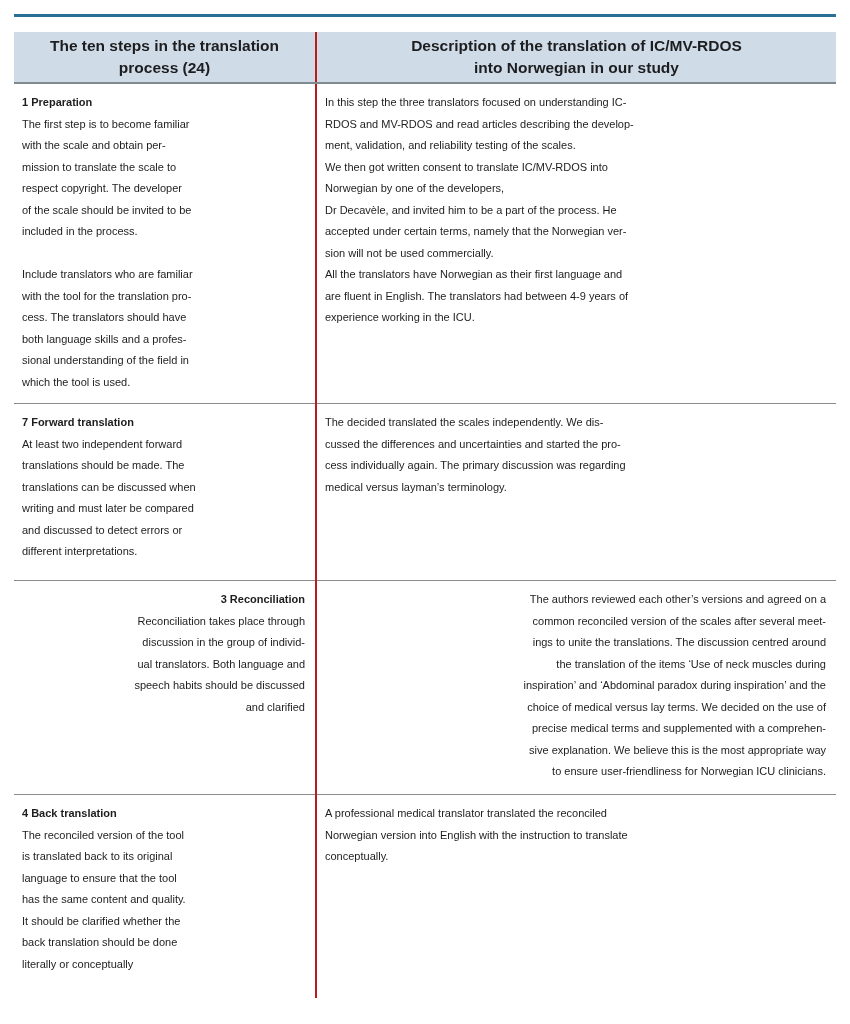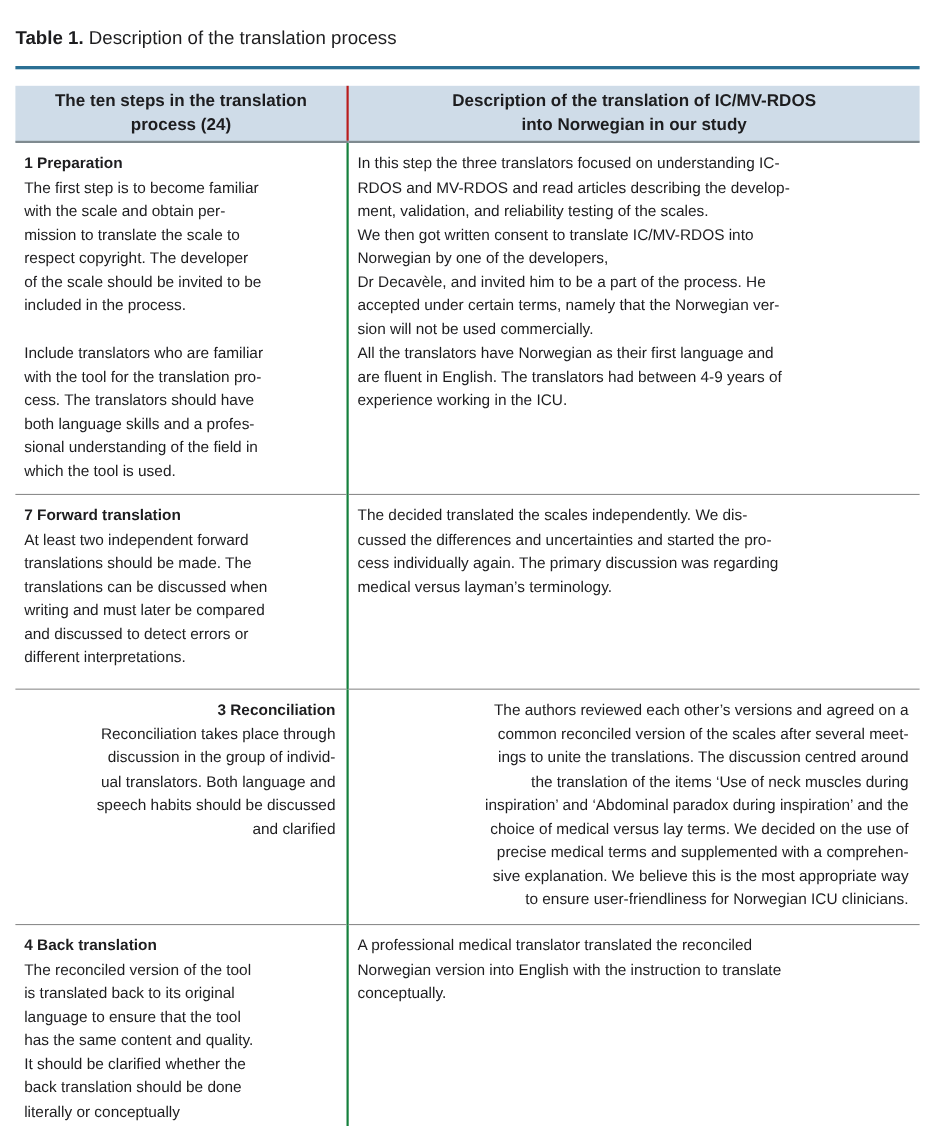--- a/index.html
+++ b/index.html
@@ -50,27 +50,27 @@
     padding: 3px 22px;
     height: 44px;
     border-bottom: 2px solid #7f8a90;
     white-space: pre-line;
   }
   th.h-desc {
     border-left: 2px solid #b91c1c;
   }
   td {
     vertical-align: top;
-    font-size: 14px;
+    font-size: 11px;
     line-height: 21.5px;
     padding: 8px 10px 10px 8px;
     border-bottom: 1px solid #8c8c8c;
   }
   td.cell-desc {
-    border-left: 2px solid #15803d;
+    border-left: 2px solid #b91c1c;
     padding-left: 8px;
   }
   tr.row-last td {
     border-bottom: none;
   }
   .step-title {
     font-weight: bold;
     white-space: pre-line;
   }
   .step-text, .desc-text {
@@ -79,23 +79,20 @@
   tr.row-1 td { height: 291px; }
   tr.row-2 td { height: 158px; }
   tr.row-3 td { height: 195px; text-align: right; }
   tr.row-4 td { height: 185px; }
 </style>
 </head>
 <body>
 
 <div class="page">
 
-  <div class="table-caption">
-    <span class="caption-label">Table 1.</span><span> Description of the translation process</span>
-  </div>
 
   <div class="accent-rule"></div>
 
   <table class="translation-table">
     <colgroup>
       <col class="c-steps">
       <col class="c-desc">
     </colgroup>
     <thead>
       <tr>

